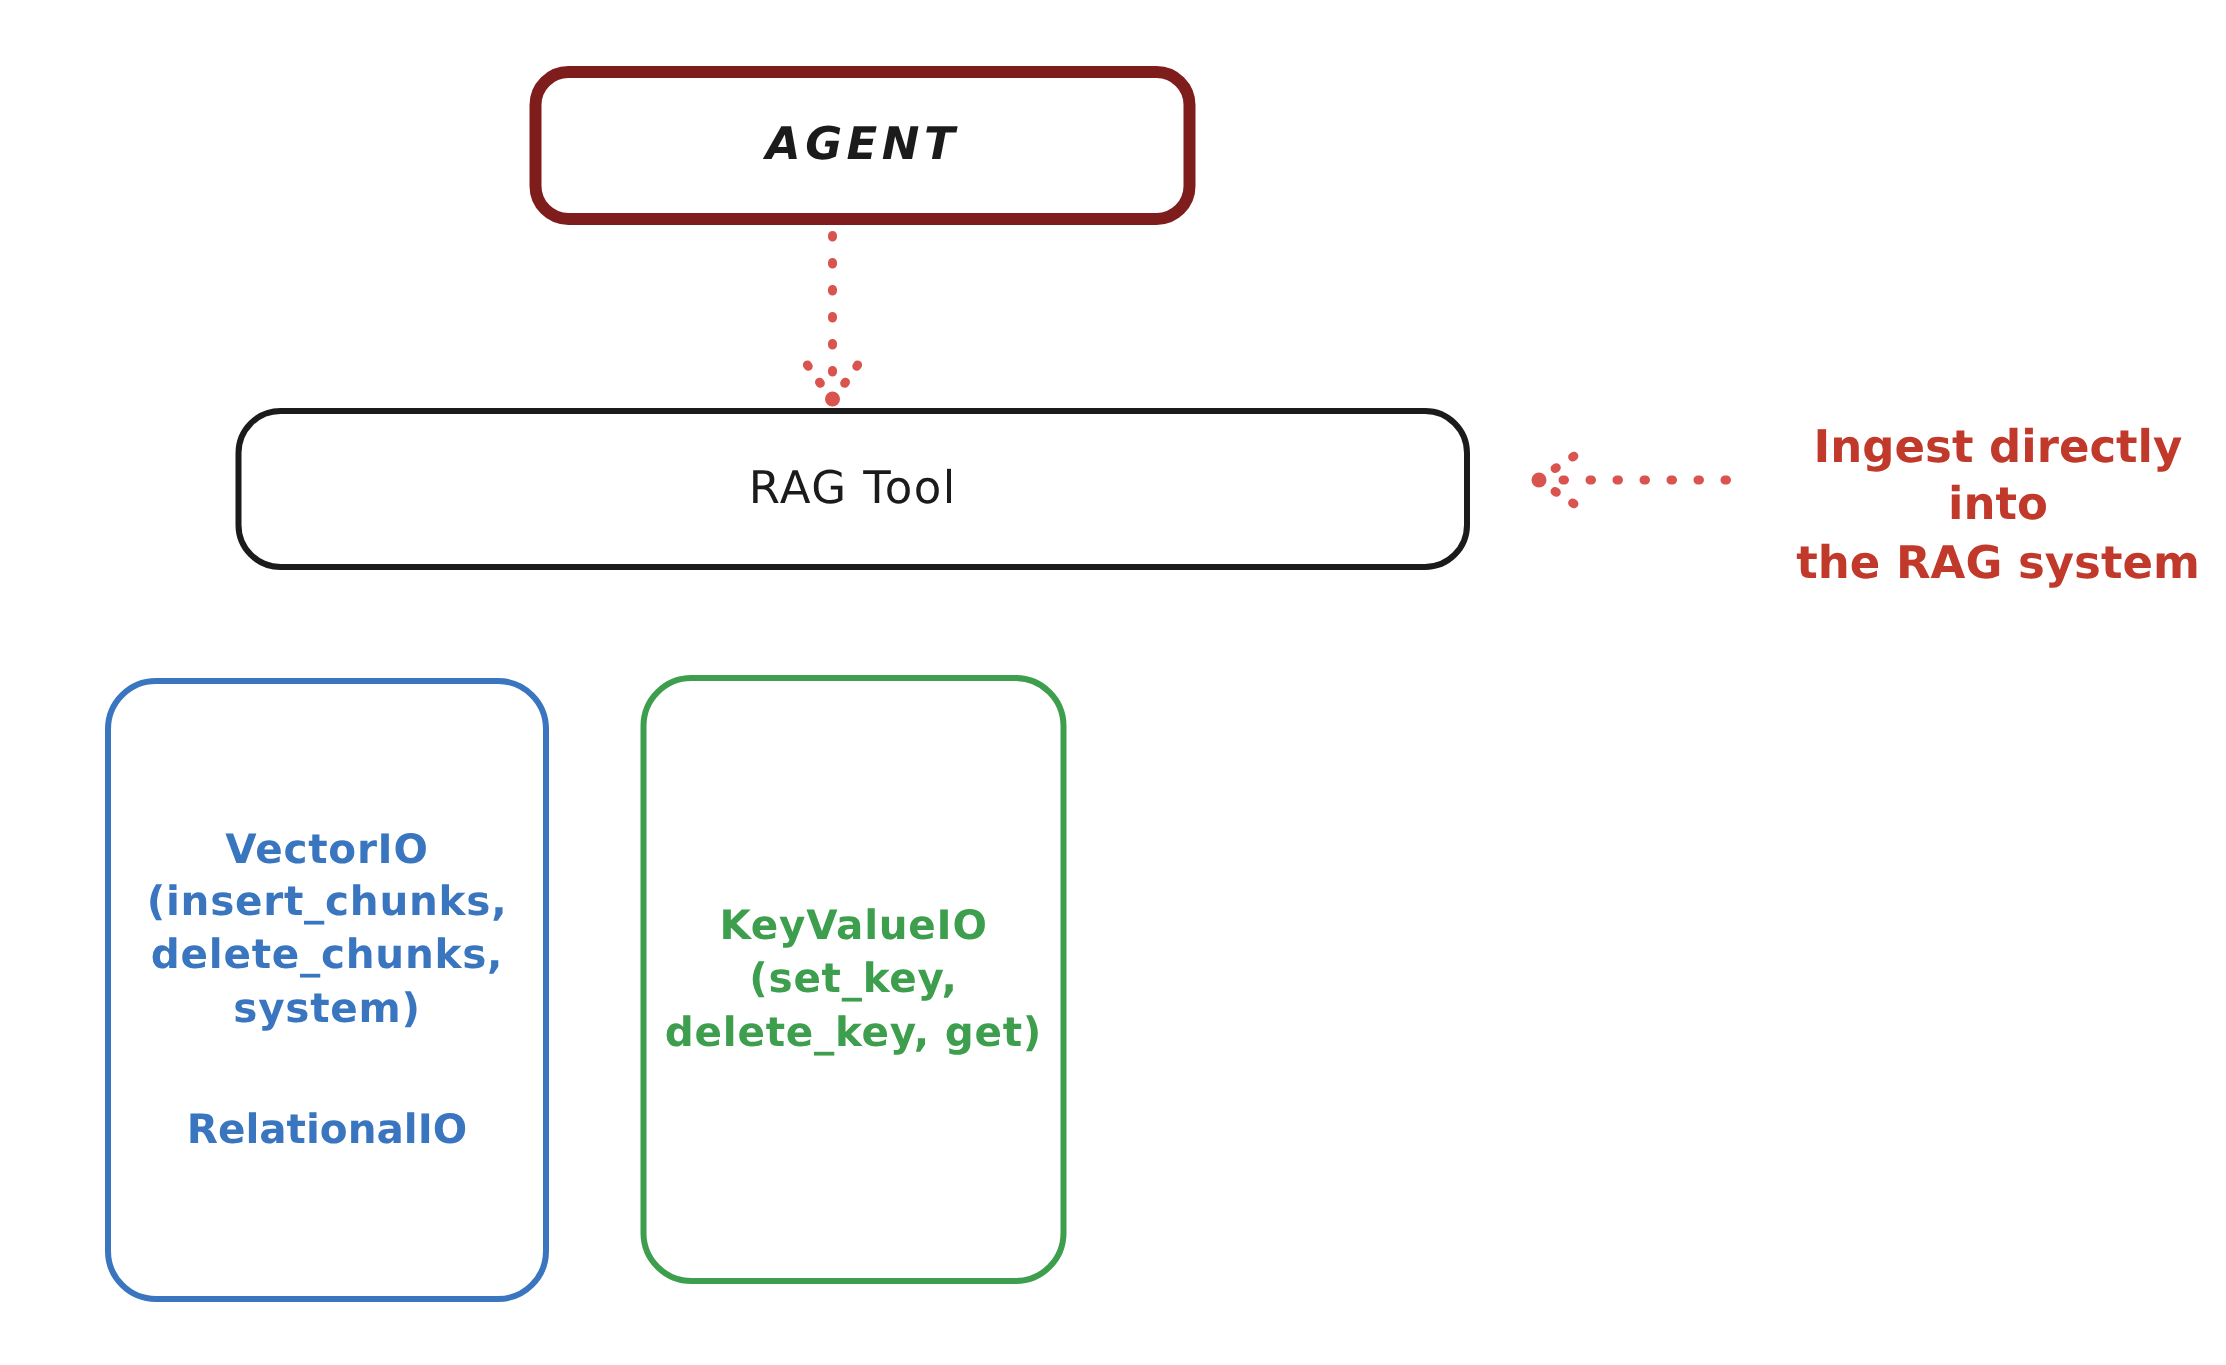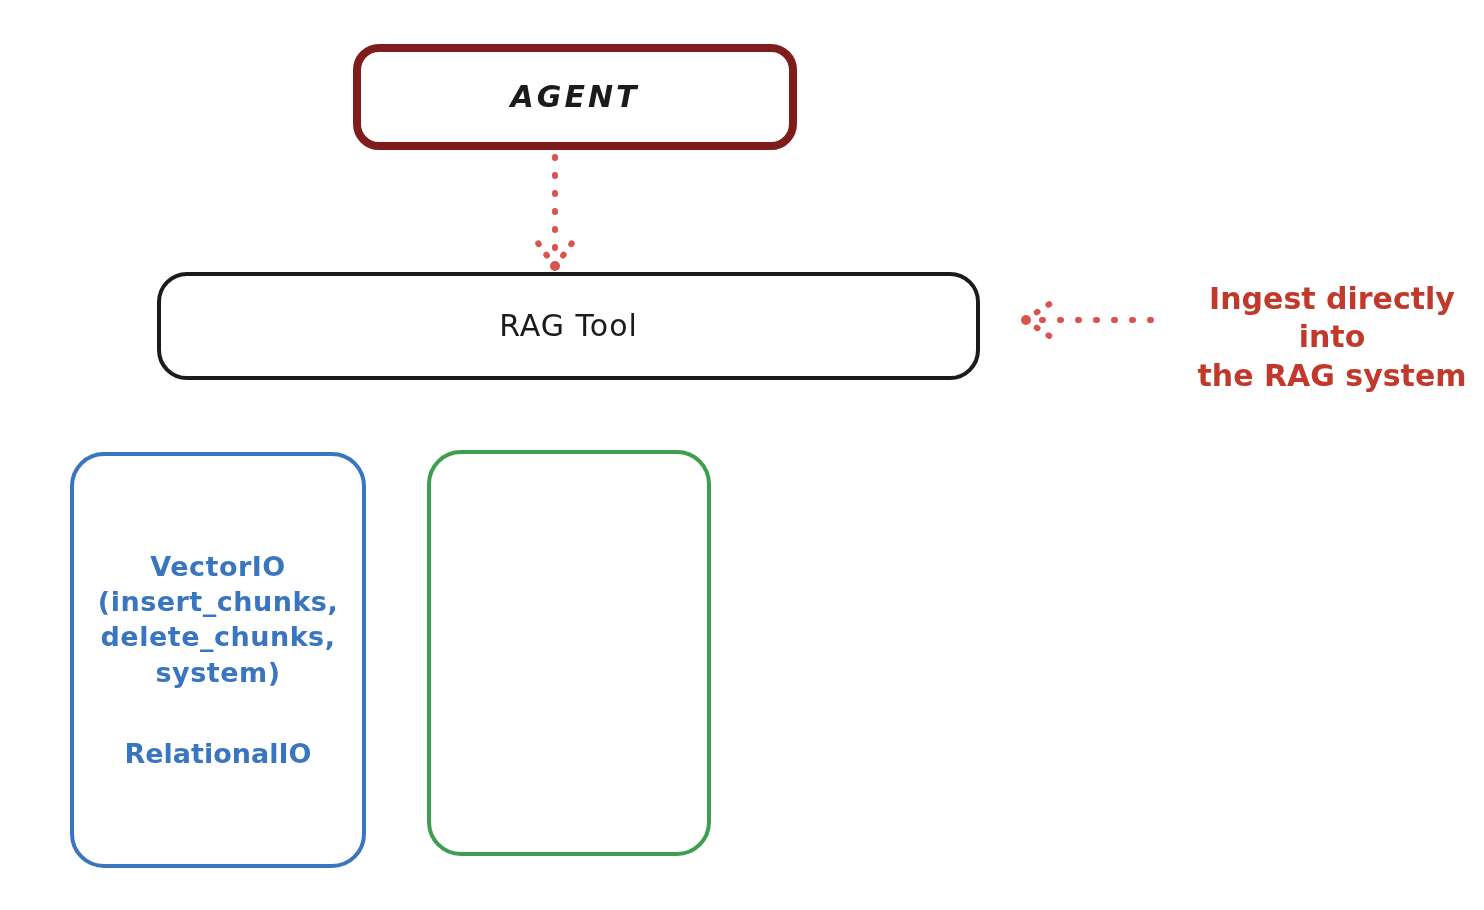--- a/index.html
+++ b/index.html
@@ -177,16 +177,19 @@
 
   <div class="node box-provider box-vectorio">
     <div class="node-label">VectorIO
 (insert_chunks,
 delete_chunks,
 system)</div>
     <div class="node-sub">RelationalIO</div>
   </div>
 
   <div class="node box-provider box-keyvalueio">
+    <div class="node-label">KeyValueIO
+(set_key,
+delete_key, get)</div>
   </div>
 
 
 </div>
 
 </body></html>

